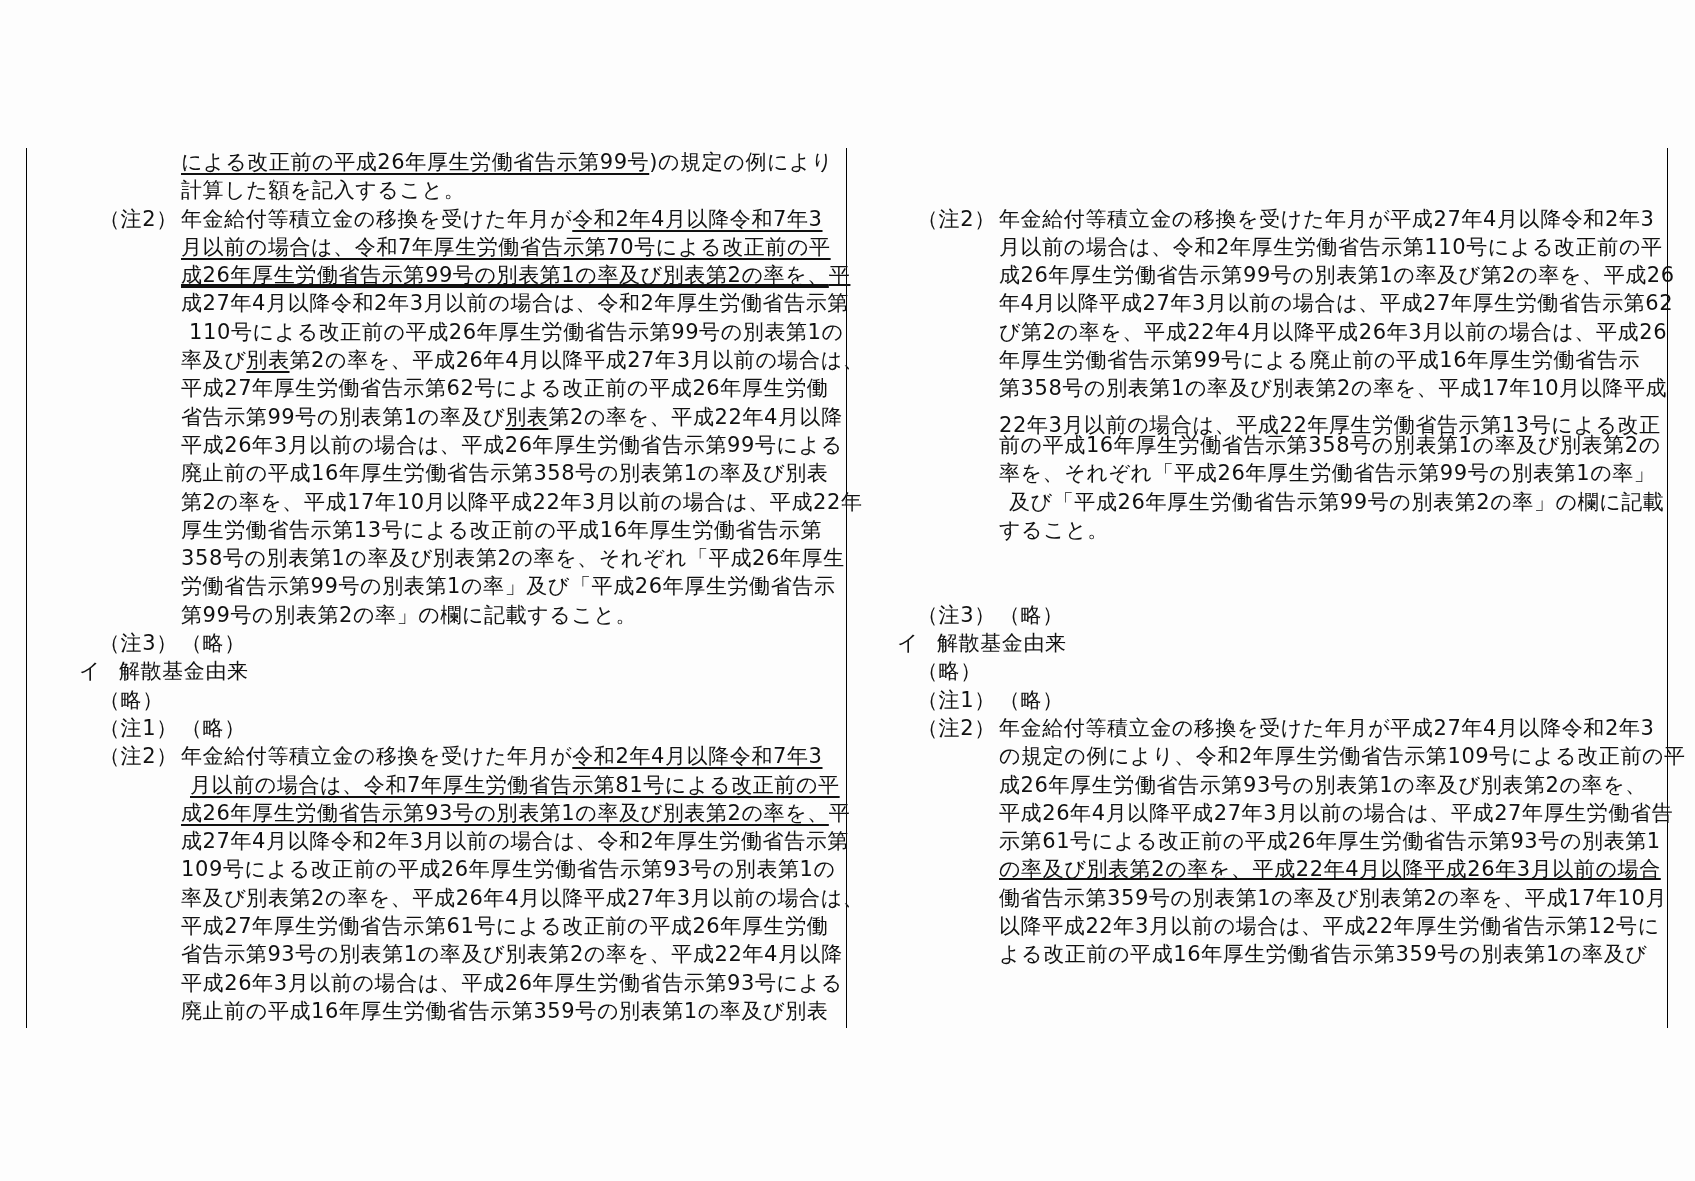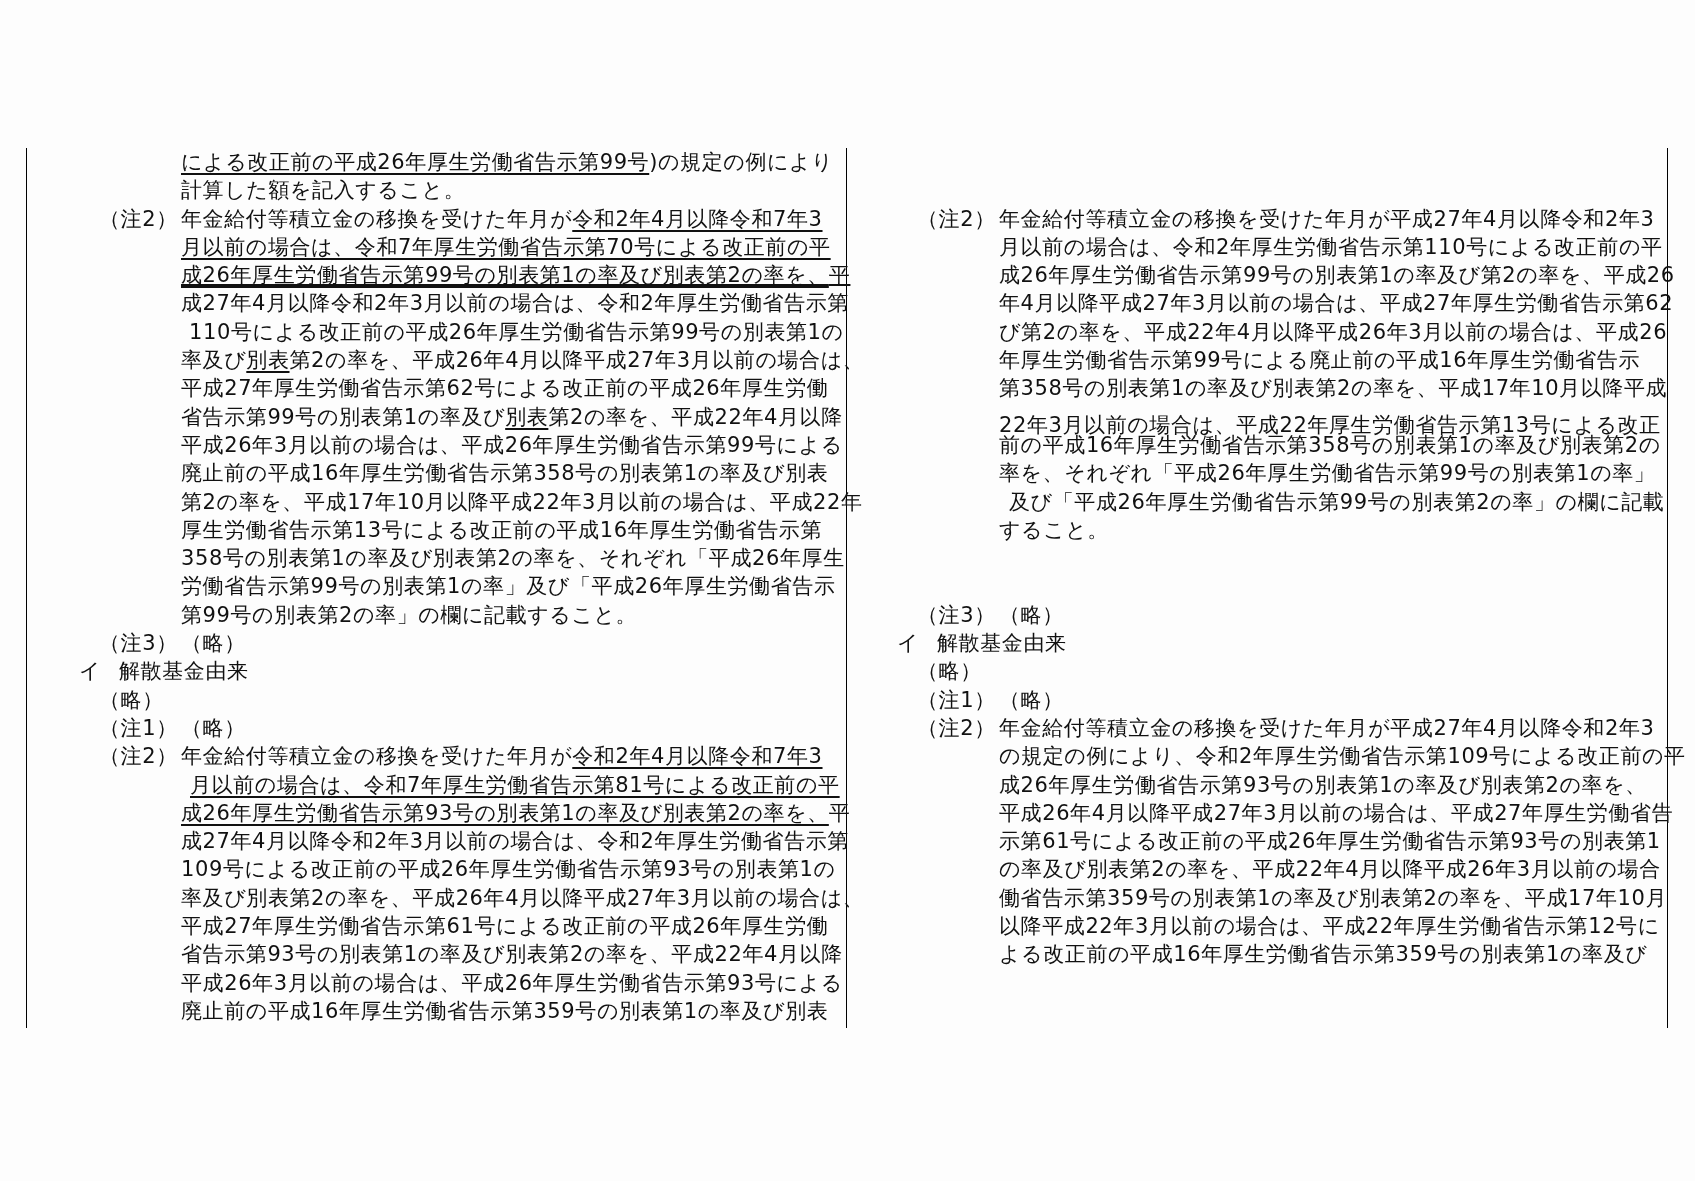--- a/index.html
+++ b/index.html
@@ -190,21 +190,21 @@
     <div class="row">
       <span class="txt" style="left: 152px;"><span>成26年厚生労働省告示第93号の別表第1の率及び別表第2の率を、</span></span>
     </div>
     <div class="row">
       <span class="txt" style="left: 152px;"><span>平成26年4月以降平成27年3月以前の場合は、平成27年厚生労働省告</span></span>
     </div>
     <div class="row">
       <span class="txt" style="left: 152px;"><span>示第61号による改正前の平成26年厚生労働省告示第93号の別表第1</span></span>
     </div>
     <div class="row">
-      <span class="txt" style="left: 152px;"><span>の率及び別表第2の率を、平成22年4月以降平成26年3月以前の場合</span></span>
+      <span class="txt" style="left: 152px; text-decoration: underline;"><span>の率及び別表第2の率を、平成22年4月以降平成26年3月以前の場合</span></span>
     </div>
     <div class="row">
       <span class="txt" style="left: 152px;"><span>働省告示第359号の別表第1の率及び別表第2の率を、平成17年10月</span></span>
     </div>
     <div class="row">
       <span class="txt" style="left: 152px;"><span>以降平成22年3月以前の場合は、平成22年厚生労働省告示第12号に</span></span>
     </div>
     <div class="row">
       <span class="txt" style="left: 152px;"><span>よる改正前の平成16年厚生労働省告示第359号の別表第1の率及び</span></span>
     </div>

